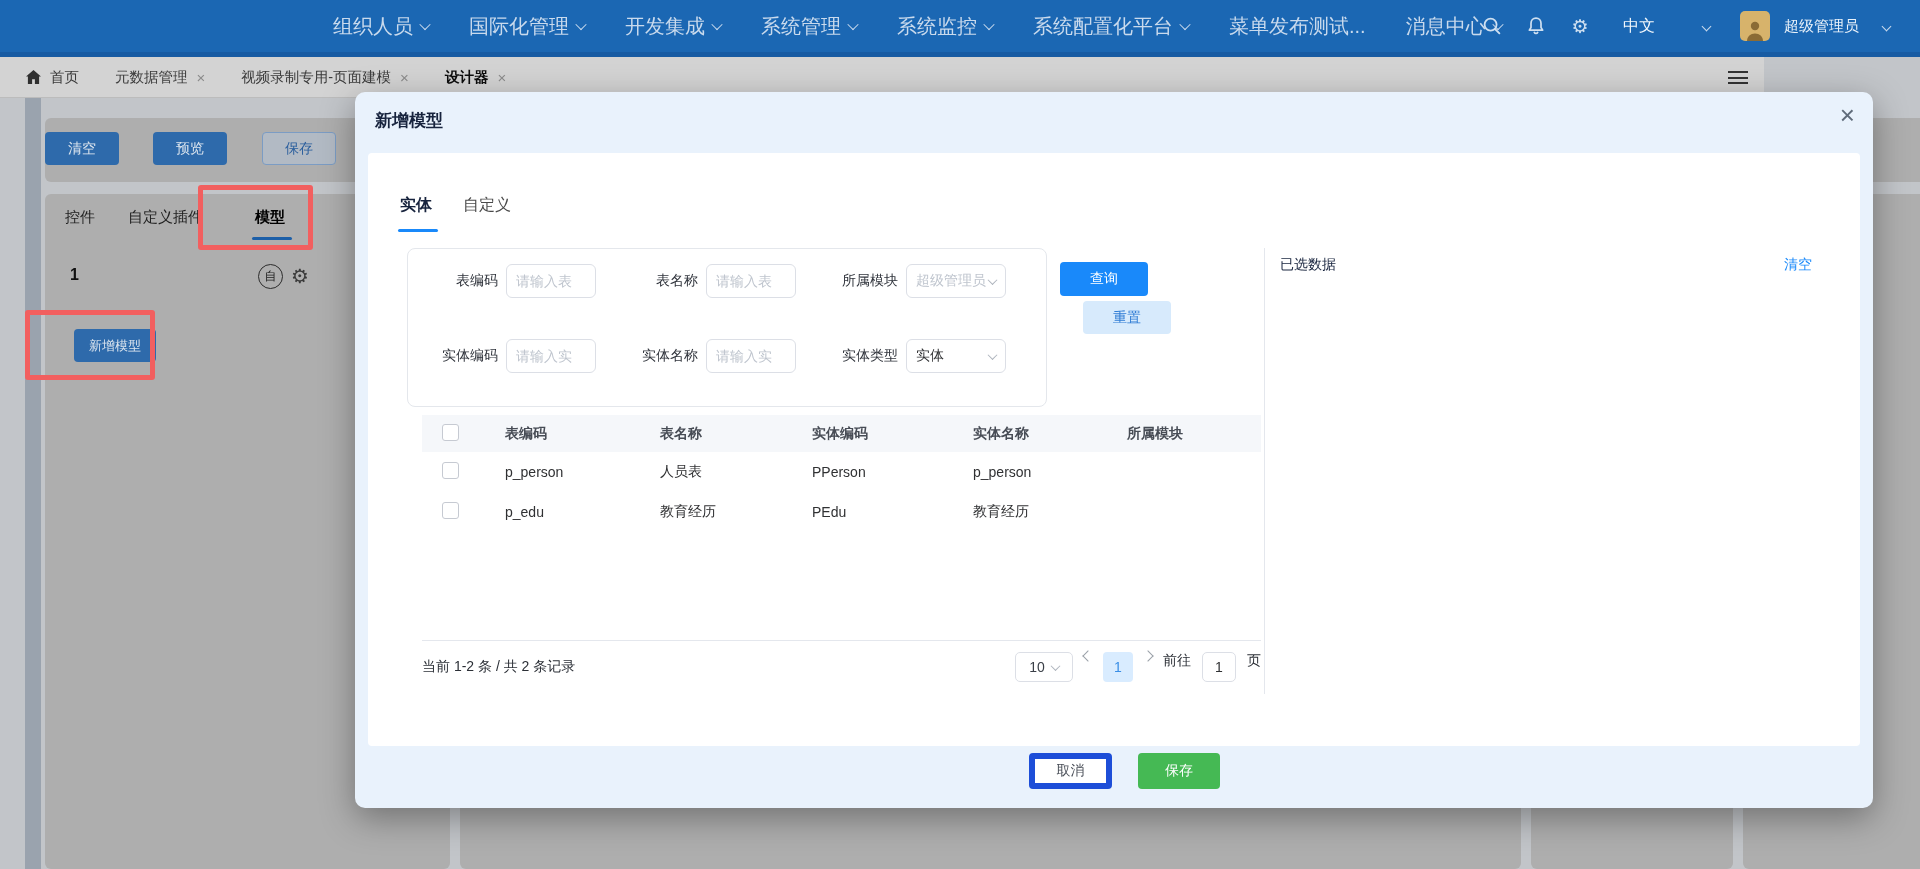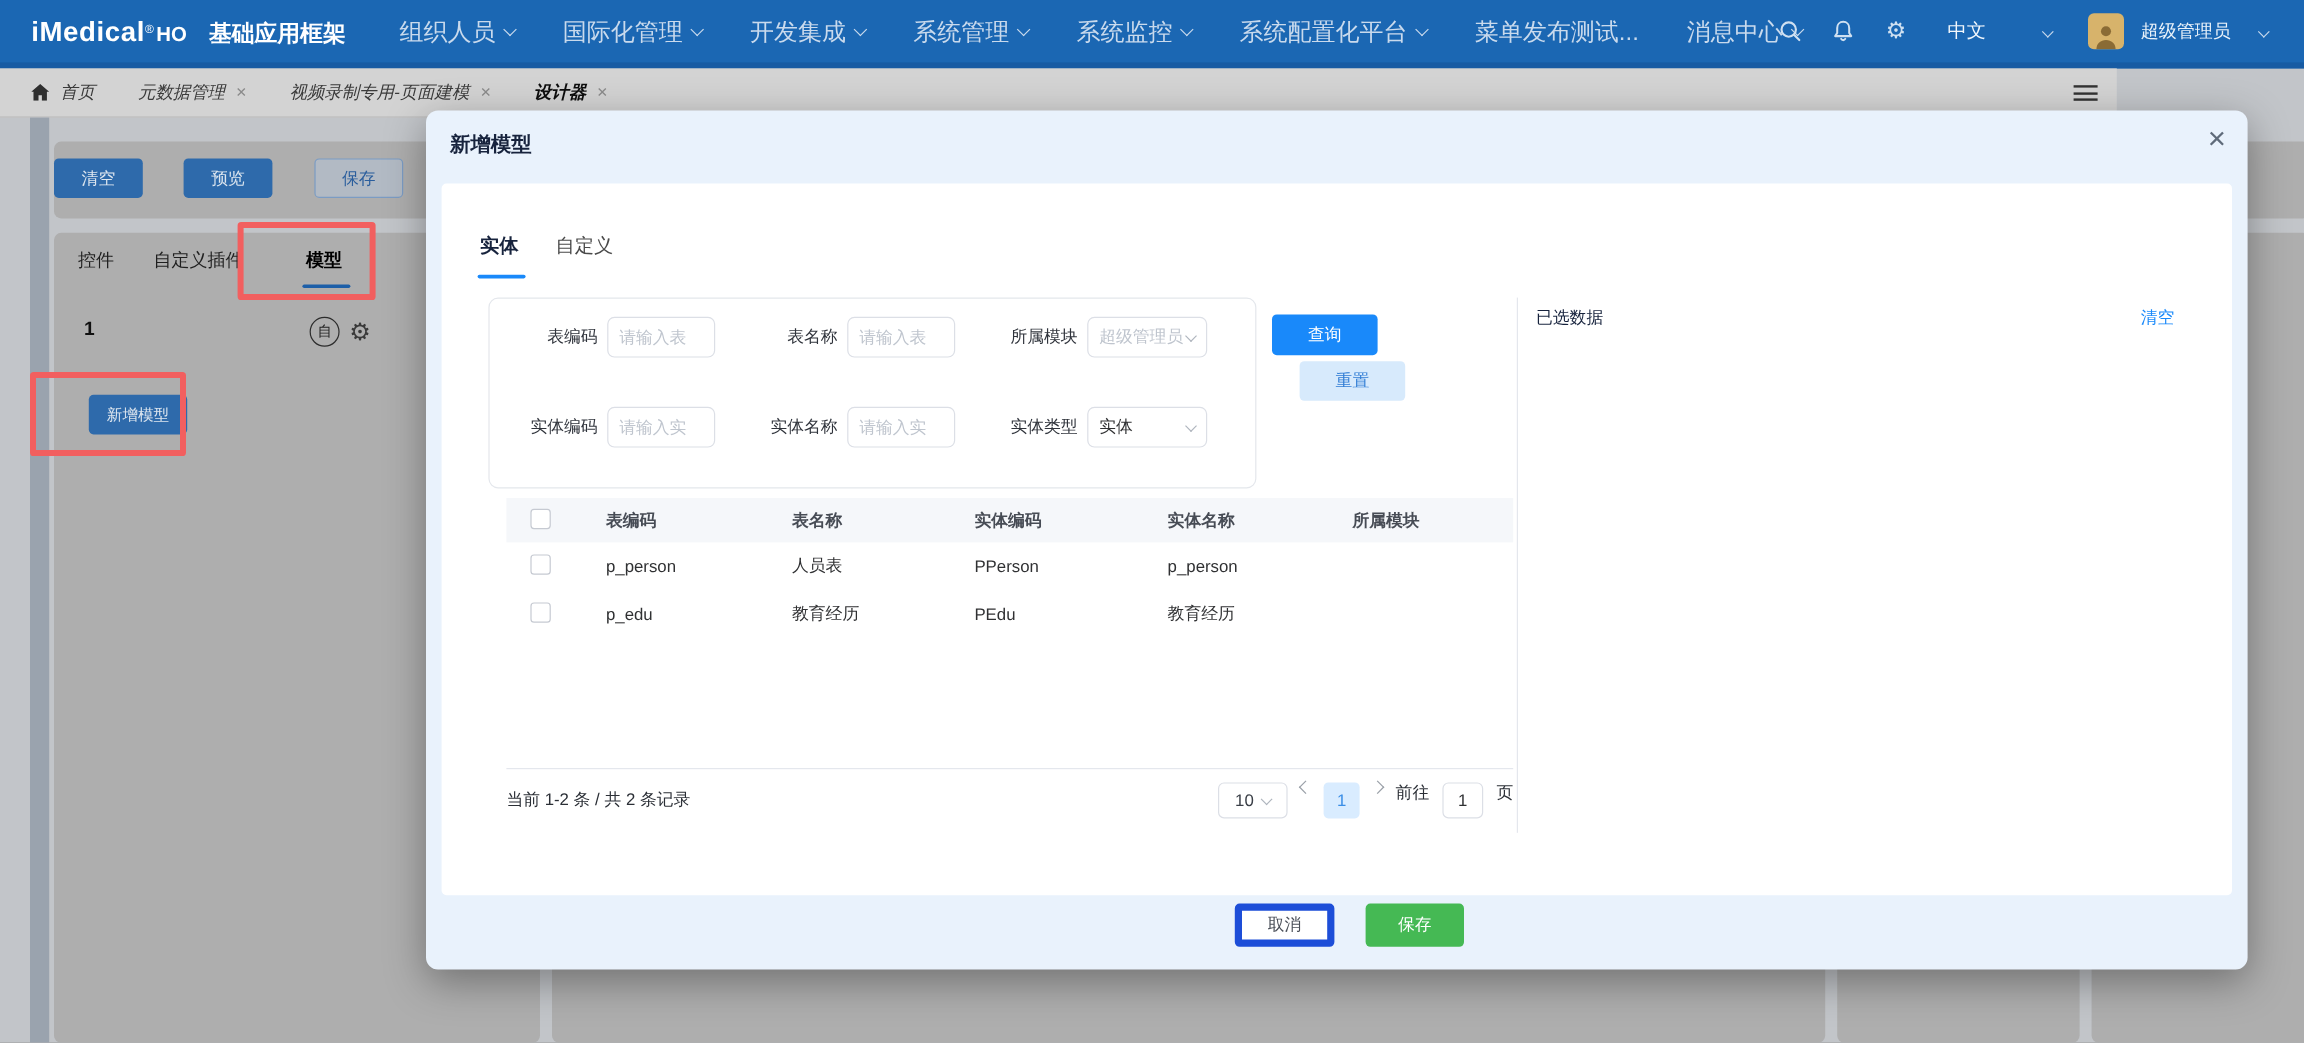--- a/index.html
+++ b/index.html
@@ -19,21 +19,21 @@
   .car { width:8px; height:8px; border-right:1.5px solid #c9daed; border-bottom:1.5px solid #c9daed; transform:rotate(45deg) translate(-1px,-1px); }
   .nav-right { position:absolute; right:22px; top:0; height:52px; display:flex; align-items:center; gap:22px; }
   .nav-ico { width:22px; height:22px; display:flex; align-items:center; justify-content:center; }
   .gear-ch { font-size:19px; color:#cfe0f1; line-height:1; }
   .lang { color:#f2f7fc; font-size:16px; margin-left:10px; }
   .car-sm { width:7px; height:7px; border-right:1.5px solid #c9daed; border-bottom:1.5px solid #c9daed; transform:rotate(45deg); margin:0 8px 0 26px; }
   .avatar { width:30px; height:30px; border-radius:5px; background:#d7b36b; display:flex; align-items:flex-end; justify-content:center; overflow:hidden; }
   .uname { color:#eaf2fa; font-size:15px; margin-left:-8px; }
 
   
-  .tabbar { position:absolute; left:0; top:57px; width:1764px; height:41px; background:#d3d3d3; border-bottom:1px solid #bcbcbc; display:flex; align-items:center; padding-left:26px; gap:36px;font-style:italic; }
+  .tabbar { position:absolute; left:0; top:57px; width:1764px; height:41px; background:#d3d3d3; border-bottom:1px solid #bcbcbc; display:flex; align-items:center; padding-left:26px; gap:36px; }
   .tb-item { display:flex; align-items:center; gap:9px; font-size:14.5px; color:#3a3a3a; cursor:pointer; white-space:nowrap; }
   .tb-item.active .tb-label { font-weight:bold; color:#0d0d0d; }
   .tb-x { color:#8b8b8b; font-size:15px; line-height:1; }
   .burger { position:absolute; right:16px; top:14px; width:20px; height:13px; border-top:2px solid #333; border-bottom:2px solid #333; }
   .burger::after { content:""; display:block; margin-top:3.5px; border-top:2px solid #333; }
 
   
   .strip-left { background:#9aa3ae; }
   .card { background:#aeaeae; border-radius:6px; }
   .dim-btn { position:absolute; border:none; border-radius:4px; font-size:14px; color:#dde6ef; background:#2e6aab; cursor:pointer; font-family:inherit; }
@@ -90,24 +90,20 @@
   .upload { position:absolute; left:1333px; top:650px; width:157px; height:50px; background:#fff; border:1.5px solid #1989fa; border-radius:9px; display:flex; align-items:center; padding-left:4px; cursor:pointer; }
   .up-ico { width:40px; height:40px; border-radius:9px; background:#1b8ef5; display:flex; align-items:center; justify-content:center; flex:none; }
   .up-txt { color:#1989fa; font-size:15px; font-weight:bold; margin-left:7px; white-space:nowrap; }
 </style>
 </head>
 <body>
 
 <div class="screen">
 
   <header class="nav">
-    <div class="logo">
-      <span class="brand">iMedical</span><sup>®</sup><span class="ho">HO</span>
-      <span class="product">基础应用框架</span>
-    </div>
     <nav class="menus">
       <div class="menu-item">
           <span>组织人员</span>
           <span class="car"></span>
         </div>
       <div class="menu-item">
           <span>国际化管理</span>
           <span class="car"></span>
         </div>
       <div class="menu-item">

